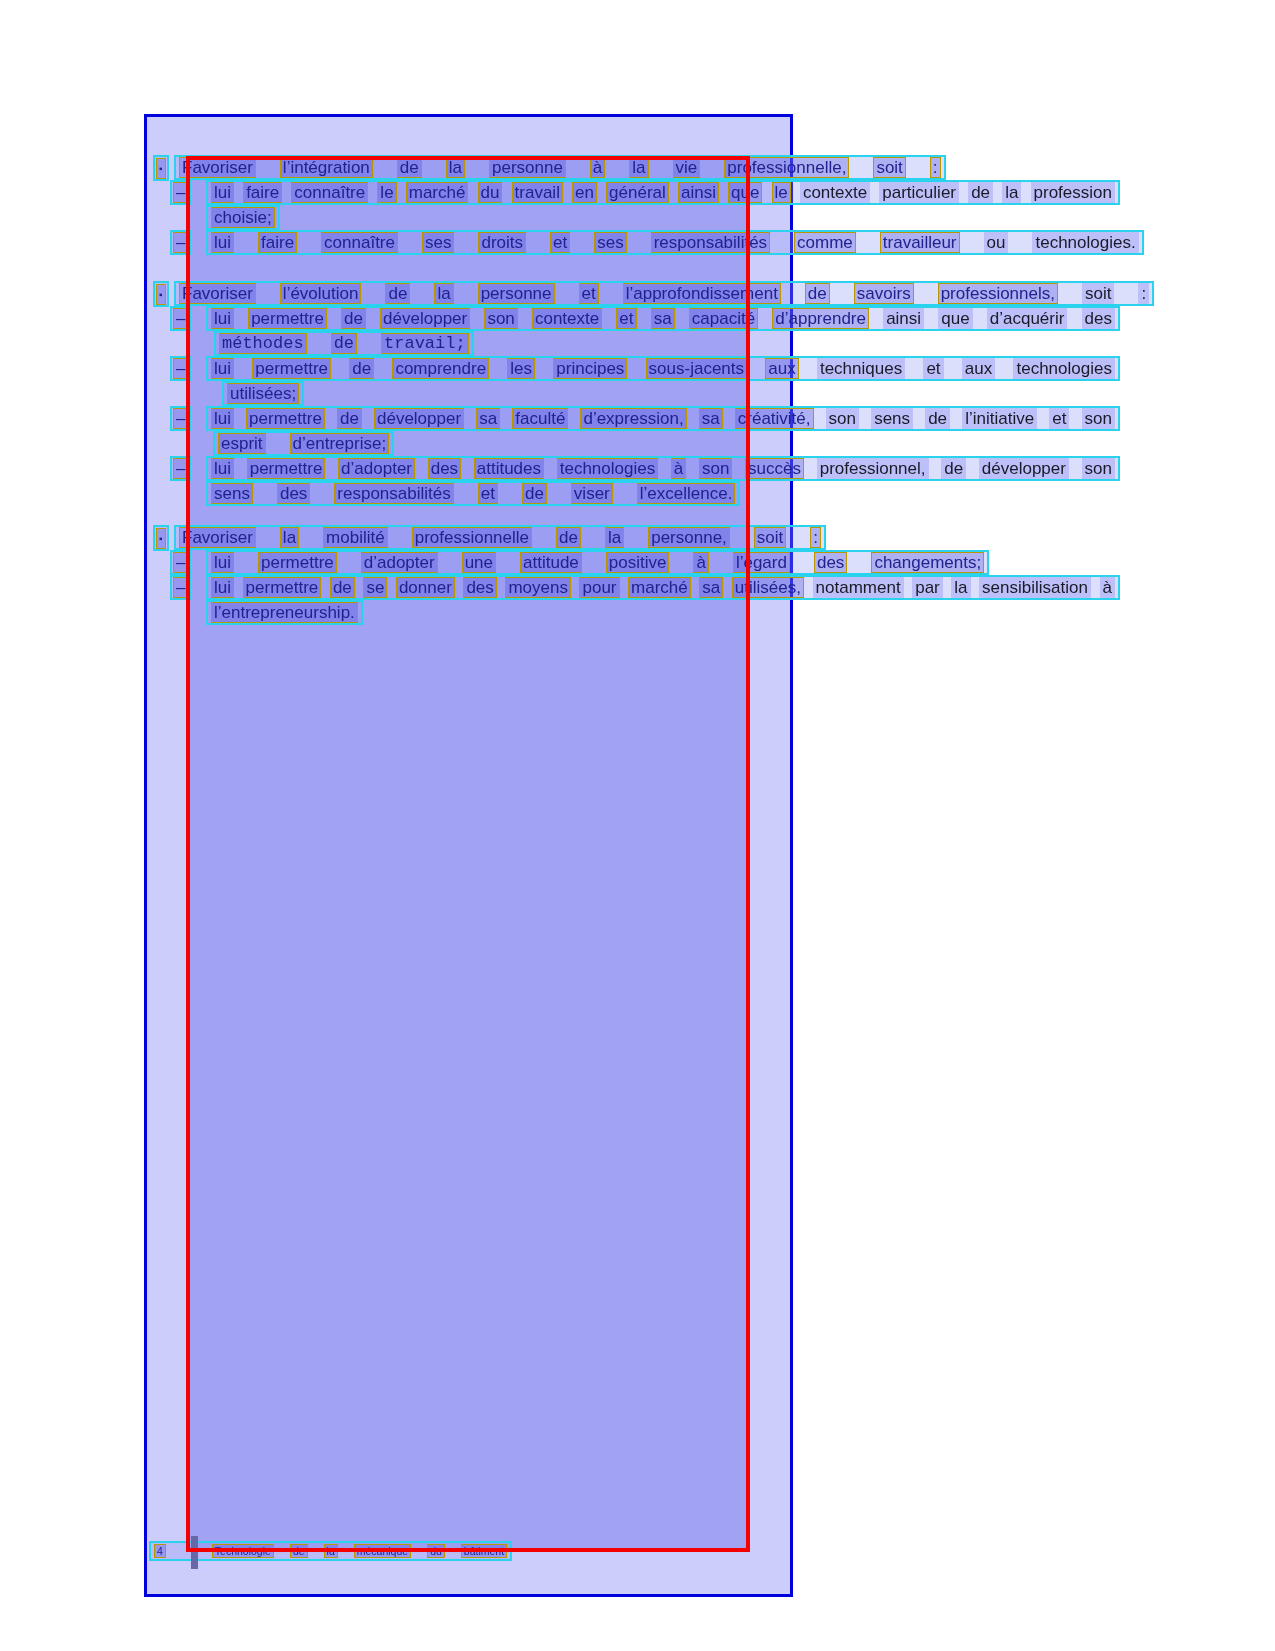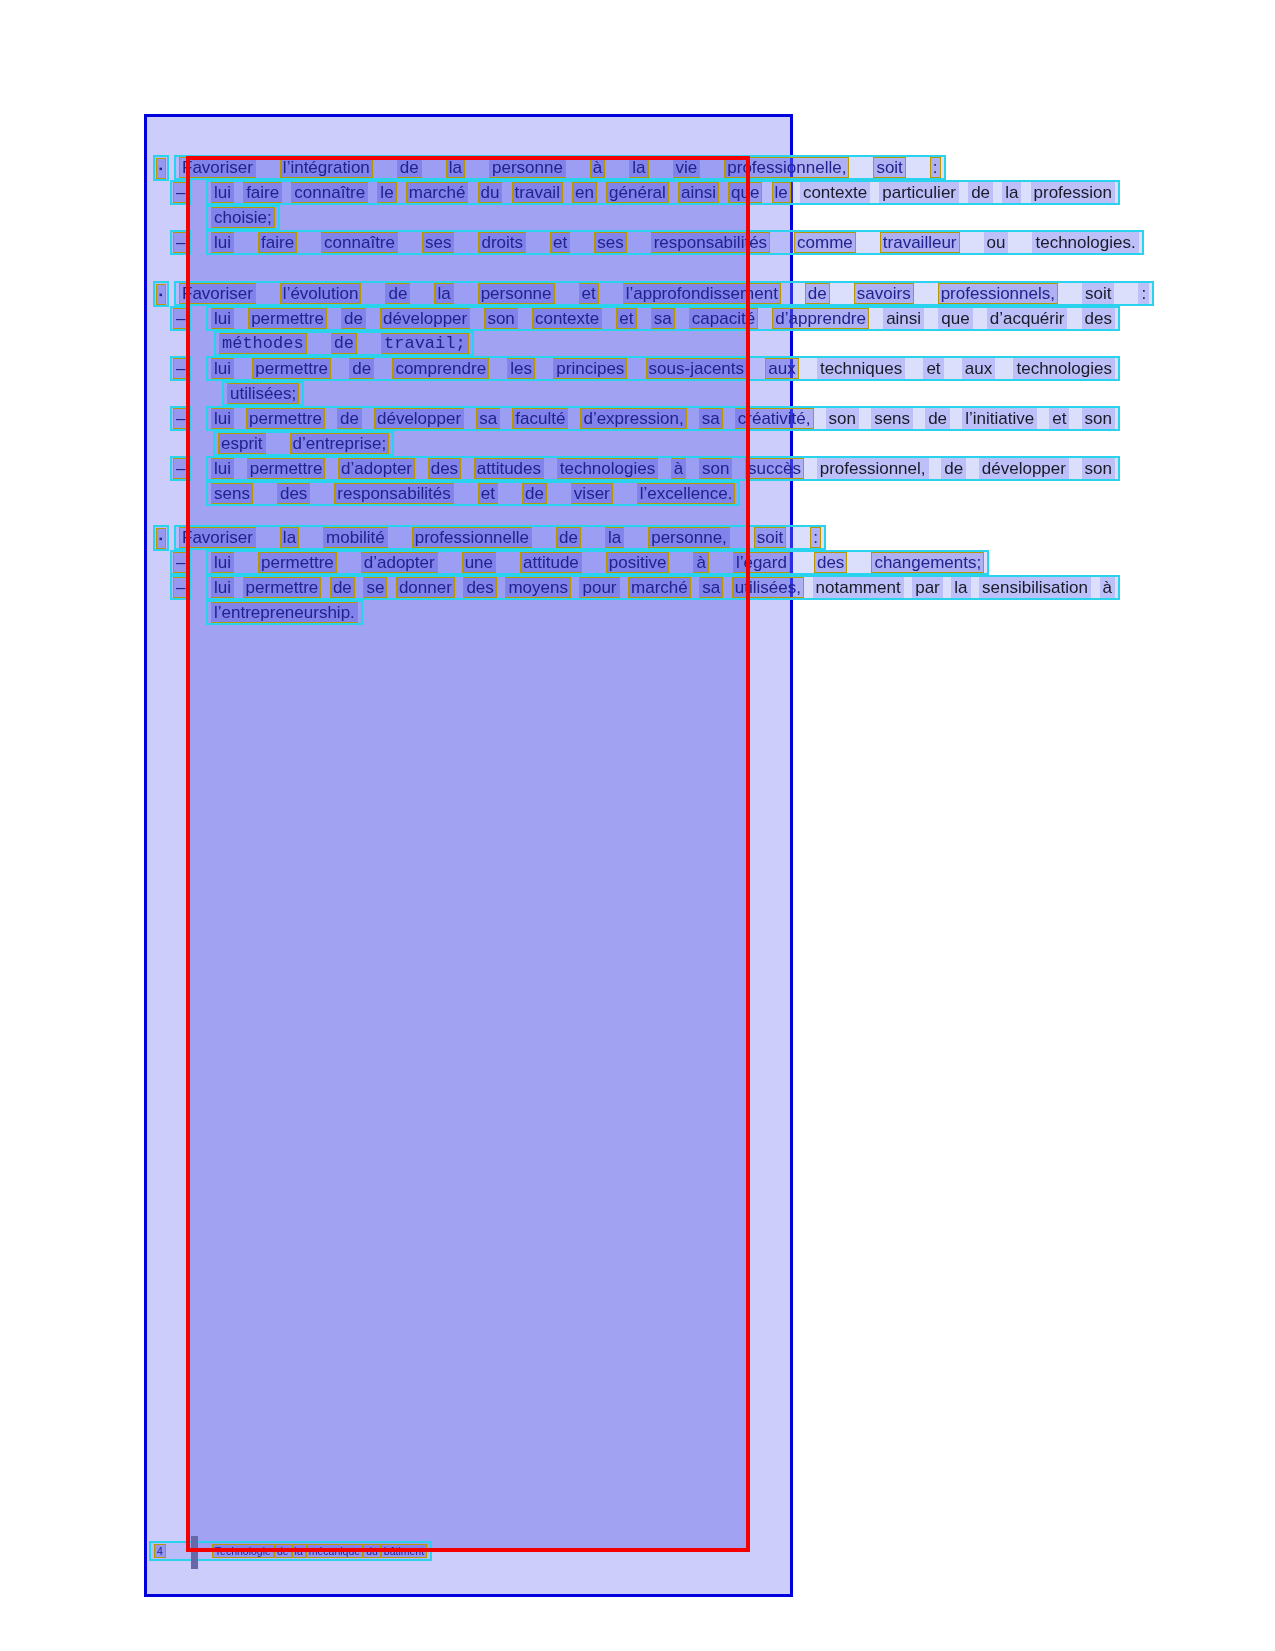--- a/index.html
+++ b/index.html
@@ -31,21 +31,21 @@
           background:rgba(140,150,245,.30);padding:0 1px;}
   .marker .word{min-width:8px;text-align:center;}
   .marker.bullet{left:-21px;} .marker.dash{left:-36px;}
   .marker.bullet .word{font-size:10px;line-height:19px;}
 
   .footer-line{position:absolute;left:149px;top:1541px;z-index:3;display:flex;align-items:center;
         box-sizing:border-box;border:2px solid var(--line-box-border);background:rgba(140,150,245,.30);
         padding:1px 3px;font-size:10.5px;color:var(--text);white-space:nowrap;}
   .footer-line .word{line-height:12px;padding:0 2px;}
   .footer-spacer{display:inline-block;width:46px;}
-  #footer-words{display:inline-flex;gap:0;}
+  #footer-words{display:inline-flex;gap:16px;}
 </style>
 </head>
 <body>
 
 <div class="canvas">
   <div class="page"></div>
   <div class="block-fill"></div>
   <div id="text-layer">
       <div class="line" style="left: 174px; top: 155px;">
         <span class="marker bullet"><span class="word">▪</span></span>

